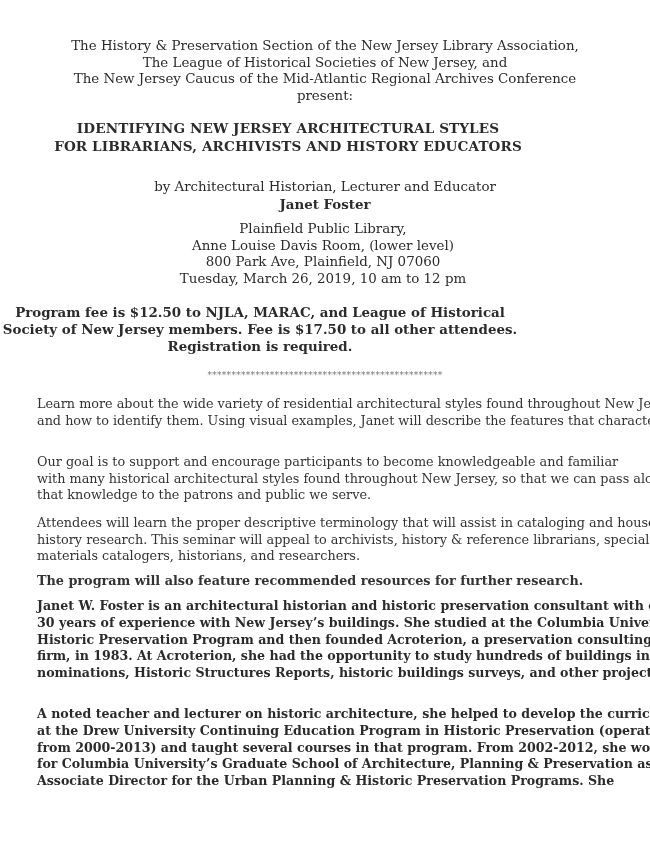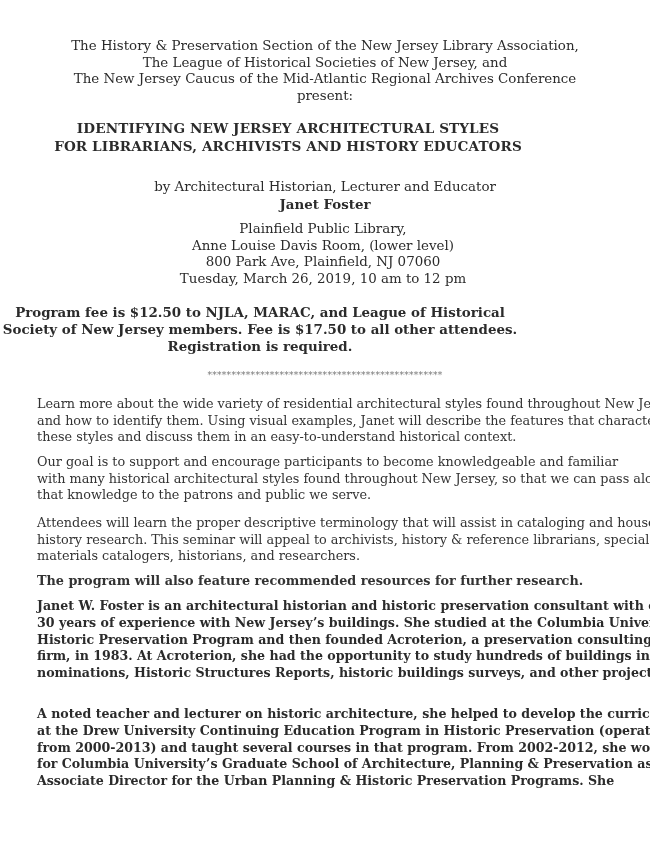--- a/index.html
+++ b/index.html
@@ -60,21 +60,20 @@
     <span class="line">Program fee is $12.50 to NJLA, MARAC, and League of Historical</span>
     <span class="line">Society of New Jersey members. Fee is $17.50 to all other attendees.</span>
     <span class="line">Registration is required.</span>
   </div>
 
   <div class="divider center">*************************************************</div>
 
   <div class="body-text p1">
     <span class="line">Learn more about the wide variety of residential architectural styles found throughout New Jersey</span>
     <span class="line">and how to identify them. Using visual examples, Janet will describe the features that characterize</span>
-    <span class="line">these styles and discuss them in an easy-to-understand historical context.</span>
   </div>
 
   <div class="body-text p2">
     <span class="line">Our goal is to support and encourage participants to become knowledgeable and familiar</span>
     <span class="line">with many historical architectural styles found throughout New Jersey, so that we can pass along</span>
     <span class="line">that knowledge to the patrons and public we serve.</span>
   </div>
 
   <div class="body-text p3">
     <span class="line">Attendees will learn the proper descriptive terminology that will assist in cataloging and house</span>

